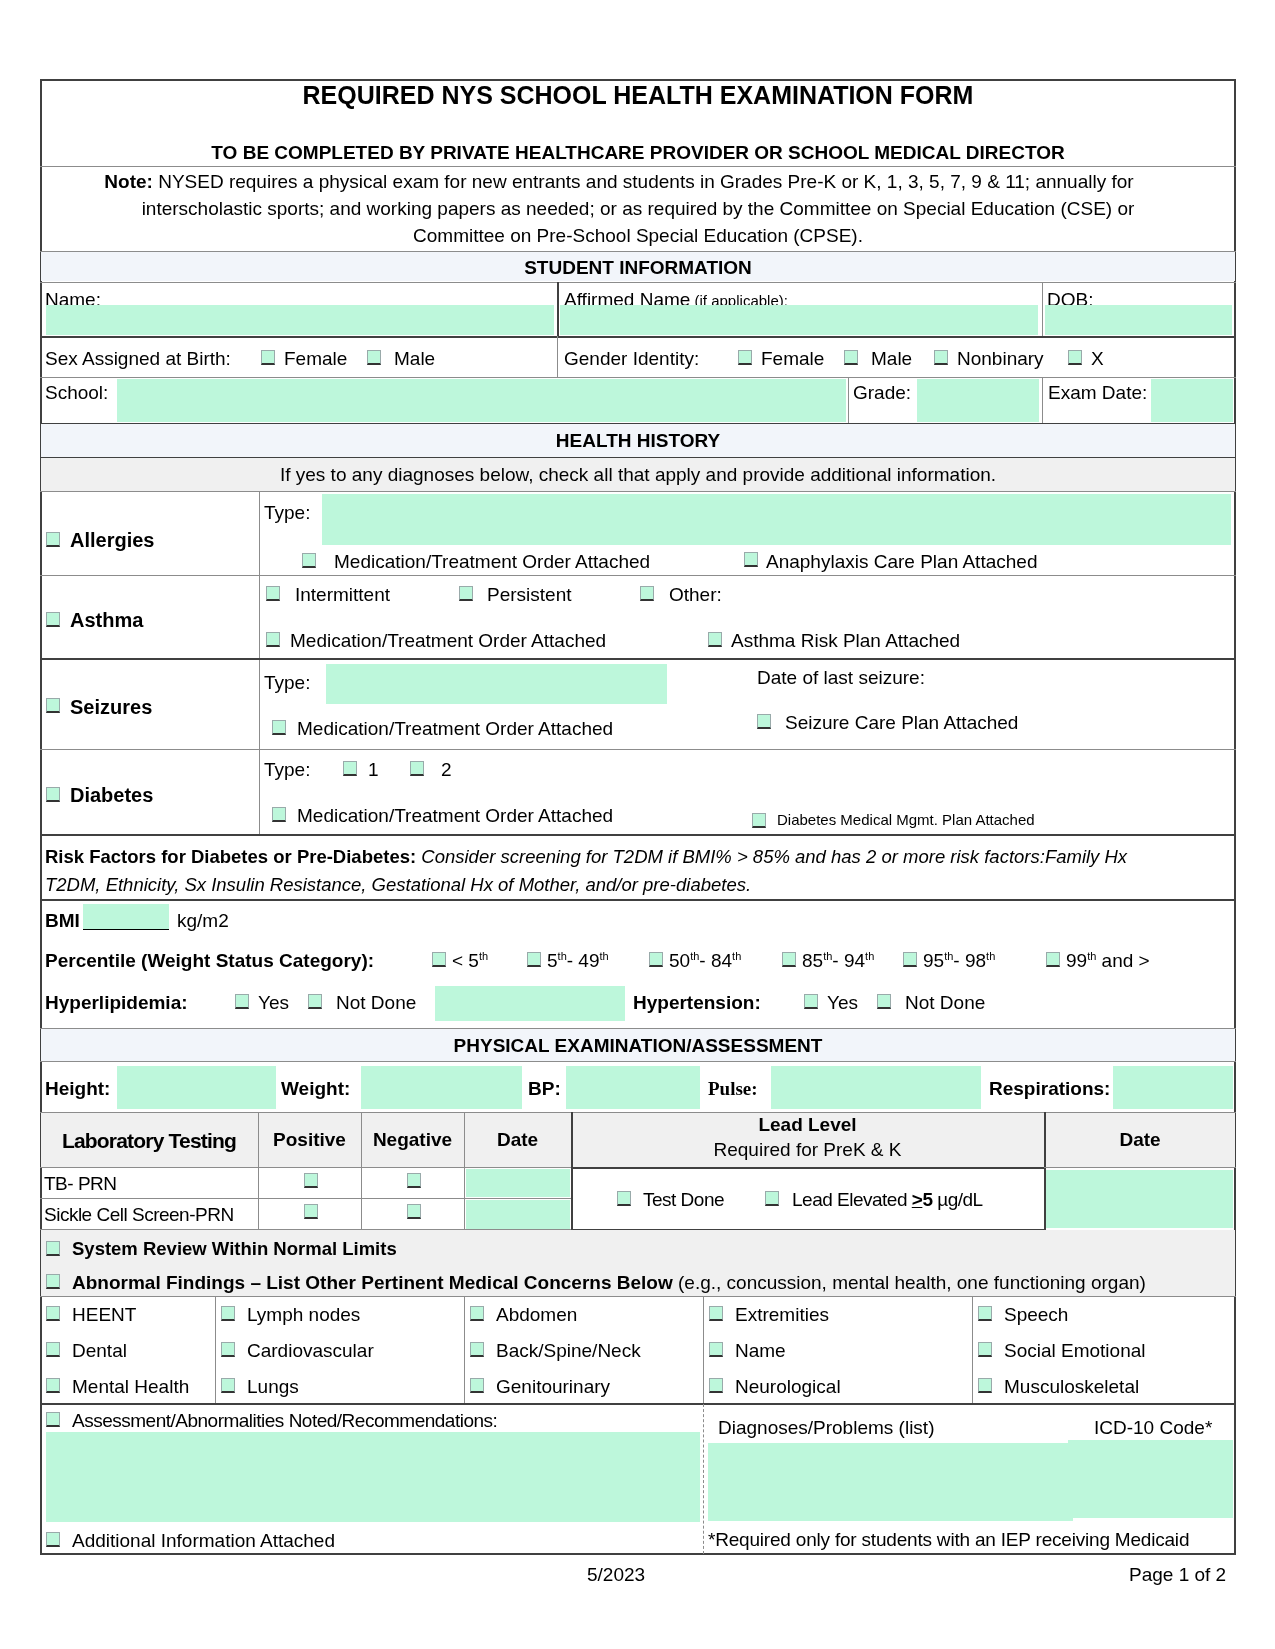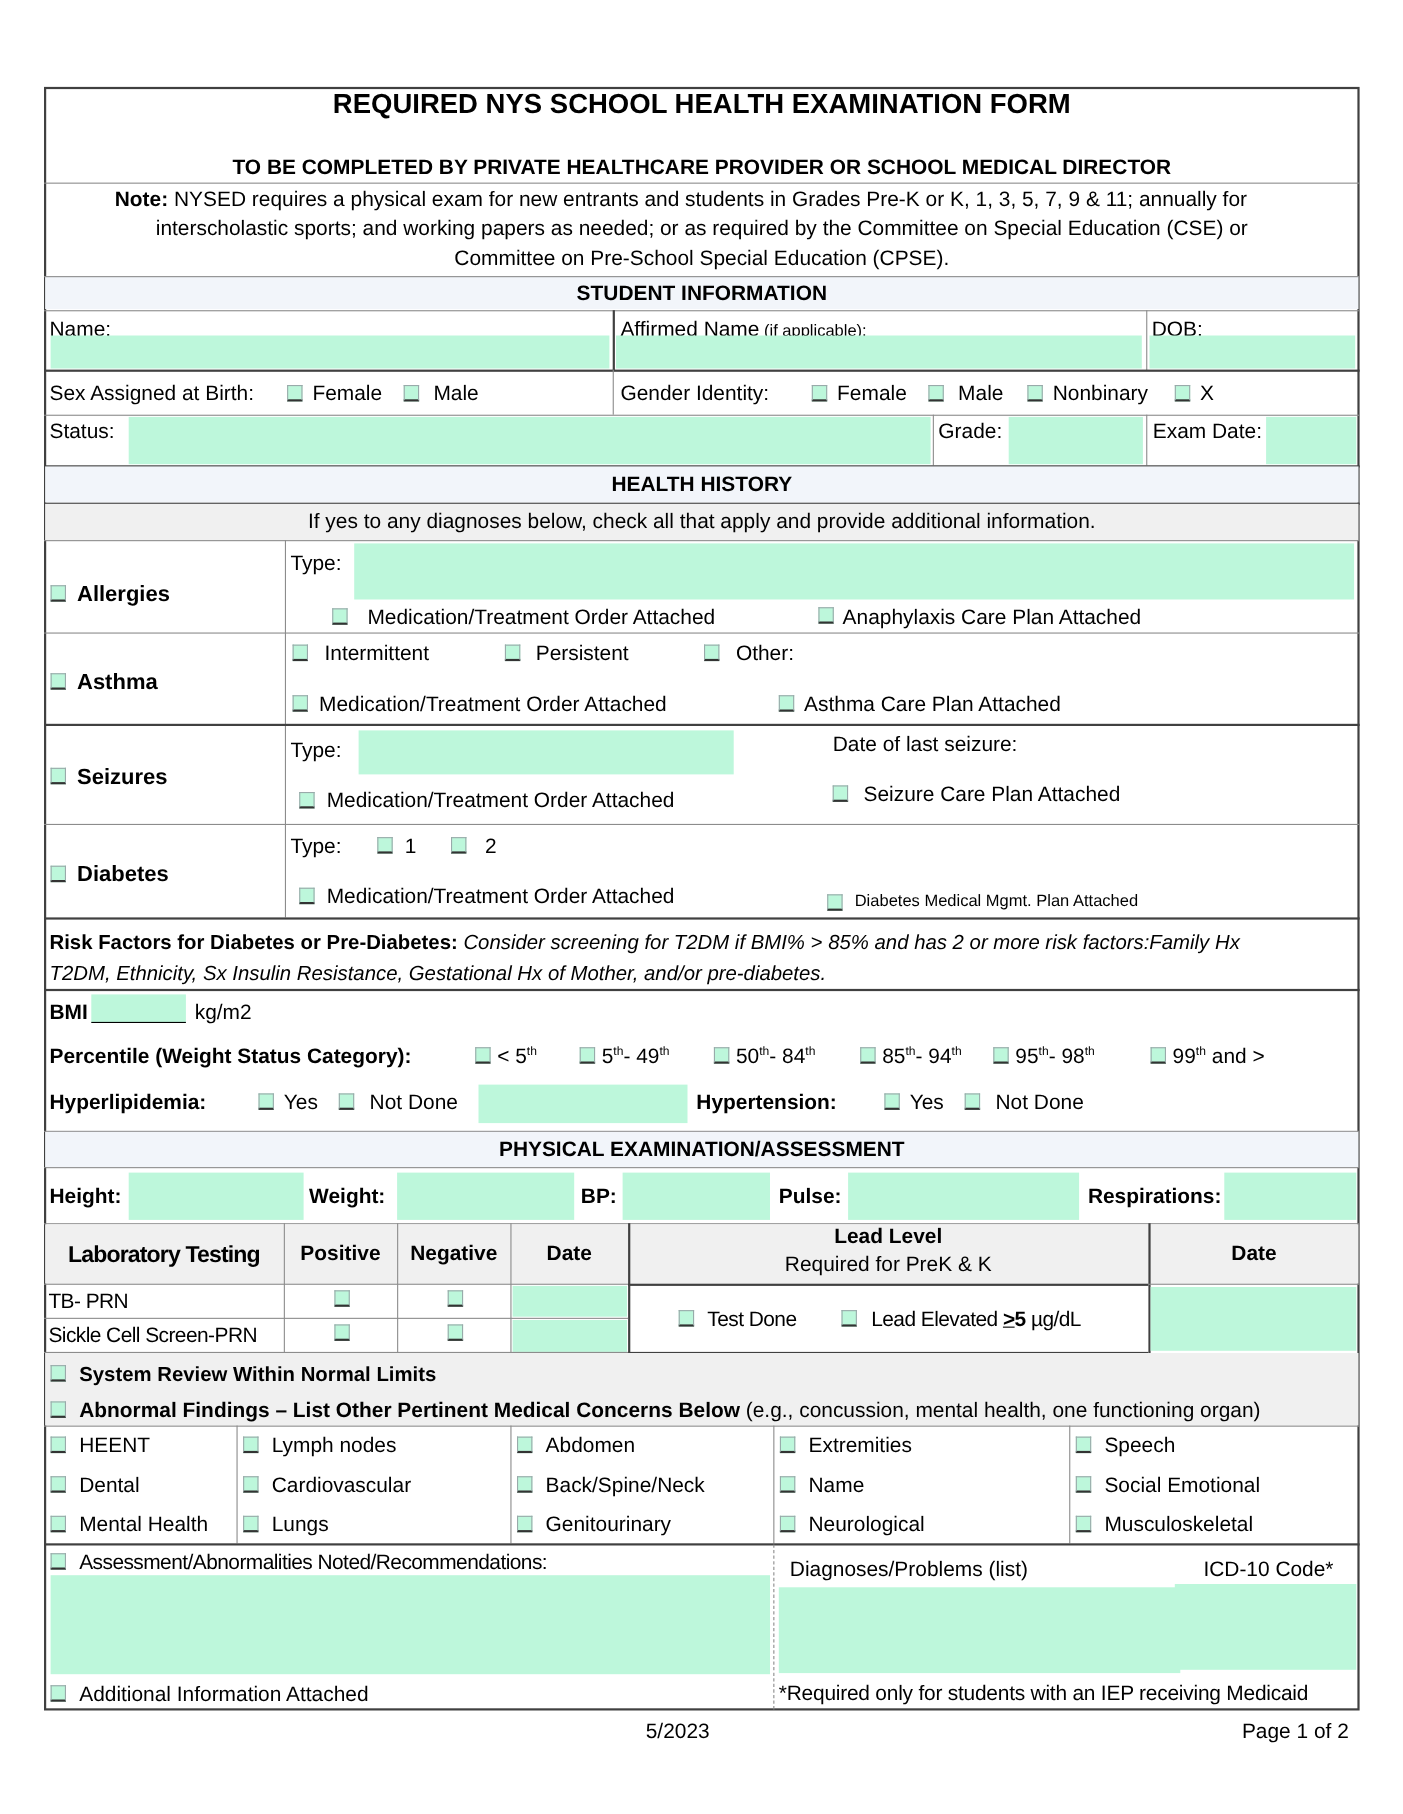--- a/index.html
+++ b/index.html
@@ -59,21 +59,21 @@
 <span class="cb" style="left:738px;top:350px;"></span>
 <div class="t" style="left:761px;top:349px;">Female</div>
 <span class="cb" style="left:844px;top:350px;"></span>
 <div class="t" style="left:871px;top:349px;">Male</div>
 <span class="cb" style="left:934px;top:350px;"></span>
 <div class="t" style="left:957px;top:349px;">Nonbinary</div>
 <span class="cb" style="left:1068px;top:350px;"></span>
 <div class="t" style="left:1091px;top:349px;">X</div>
 <div class="hl" style="left:40px;top:377px;width:1196px;"></div>
 
-<div class="t" style="left:45px;top:383px;">Status:</div>
+<div class="t" style="left:45px;top:383px;">School:</div>
 <div class="fill" style="left:117px;top:379px;width:729px;height:43px;"></div>
 <div class="vl" style="left:848px;top:377px;height:46px;"></div>
 <div class="t" style="left:853px;top:383px;">Grade:</div>
 <div class="fill" style="left:917px;top:379px;width:122px;height:43px;"></div>
 <div class="vl" style="left:1042px;top:377px;height:46px;"></div>
 <div class="t" style="left:1048px;top:383px;">Exam Date:</div>
 <div class="fill" style="left:1151px;top:379px;width:82px;height:43px;"></div>
 <div class="hl dark" style="left:40px;top:423px;width:1196px;"></div>
 
 <div class="band" style="left:41px;top:424px;width:1194px;height:33px;"></div>
@@ -99,21 +99,21 @@
 <div class="t b" style="left:70px;top:610px;font-size:20px;">Asthma</div>
 <span class="cb" style="left:266px;top:586px;"></span>
 <div class="t" style="left:295px;top:585px;">Intermittent</div>
 <span class="cb" style="left:459px;top:586px;"></span>
 <div class="t" style="left:487px;top:585px;">Persistent</div>
 <span class="cb" style="left:640px;top:586px;"></span>
 <div class="t" style="left:669px;top:585px;">Other:</div>
 <span class="cb" style="left:266px;top:632px;"></span>
 <div class="t" style="left:290px;top:631px;">Medication/Treatment Order Attached</div>
 <span class="cb" style="left:708px;top:632px;"></span>
-<div class="t" style="left:731px;top:631px;">Asthma Care Plan Attached</div>
+<div class="t" style="left:731px;top:631px;">Asthma Risk Plan Attached</div>
 <div class="hl dark" style="left:40px;top:658px;width:1196px;"></div>
 
 <span class="cb" style="left:46px;top:698px;"></span>
 <div class="t b" style="left:70px;top:697px;font-size:20px;">Seizures</div>
 <div class="t" style="left:264px;top:673px;">Type:</div>
 <div class="fill" style="left:326px;top:664px;width:341px;height:40px;"></div>
 <div class="t" style="left:757px;top:668px;">Date of last seizure:</div>
 <span class="cb" style="left:272px;top:720px;"></span>
 <div class="t" style="left:297px;top:719px;">Medication/Treatment Order Attached</div>
 <span class="cb" style="left:757px;top:714px;"></span>
@@ -173,21 +173,21 @@
 <div class="band" style="left:41px;top:1029px;width:1194px;height:32px;"></div>
 <div class="t b c" style="left:40px;top:1036px;width:1196px;">PHYSICAL  EXAMINATION/ASSESSMENT</div>
 <div class="hl" style="left:40px;top:1061px;width:1196px;"></div>
 
 <div class="t b" style="left:45px;top:1079px;">Height:</div>
 <div class="fill" style="left:117px;top:1066px;width:159px;height:43px;"></div>
 <div class="t b" style="left:281px;top:1079px;">Weight:</div>
 <div class="fill" style="left:361px;top:1066px;width:161px;height:43px;"></div>
 <div class="t b" style="left:528px;top:1079px;">BP:</div>
 <div class="fill" style="left:566px;top:1066px;width:134px;height:43px;"></div>
-<div class="t b" style="left:708px;top:1079px;">Pulse:</div>
+<div class="t b" style="left:708px;top:1079px;font-family:Liberation Serif, serif;">Pulse:</div>
 <div class="fill" style="left:771px;top:1066px;width:210px;height:43px;"></div>
 <div class="t b" style="left:989px;top:1079px;">Respirations:</div>
 <div class="fill" style="left:1113px;top:1066px;width:120px;height:43px;"></div>
 <div class="hl" style="left:40px;top:1112px;width:1196px;"></div>
 
 <div class="gray" style="left:41px;top:1113px;width:1194px;height:54px;"></div>
 <div class="t b c" style="left:40px;top:1130px;width:218px;font-size:21px;letter-spacing:-0.8px;">Laboratory Testing</div>
 <div class="vl" style="left:258px;top:1112px;height:118px;"></div>
 <div class="t b c" style="left:258px;top:1130px;width:103px;">Positive</div>
 <div class="vl" style="left:361px;top:1112px;height:118px;"></div>

